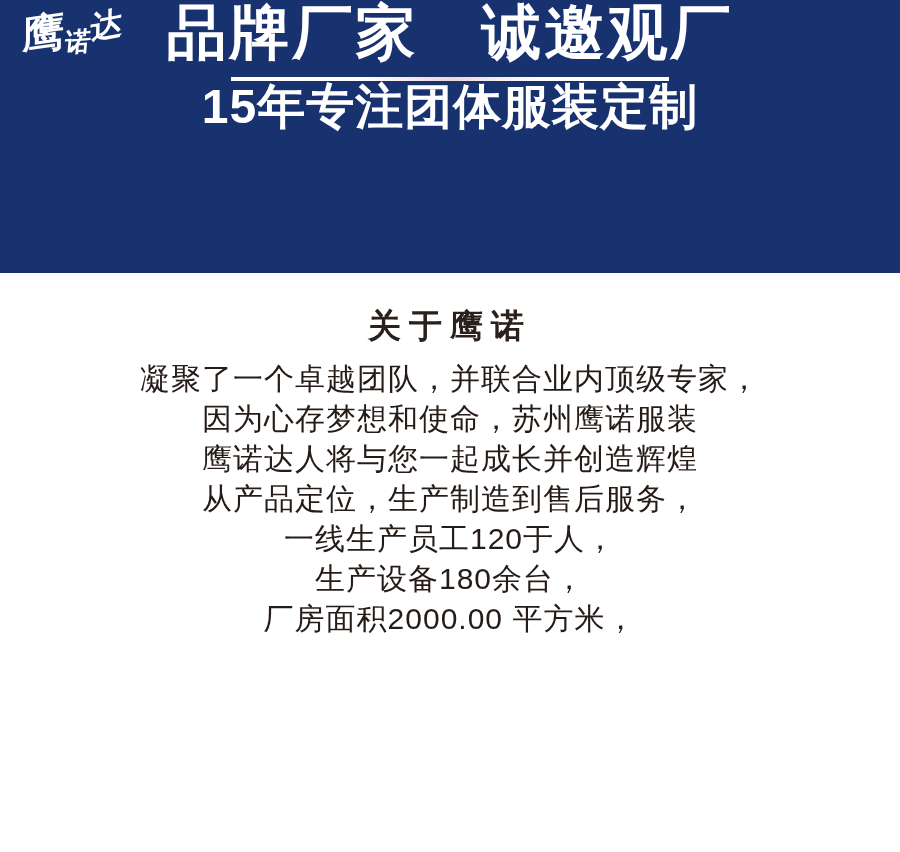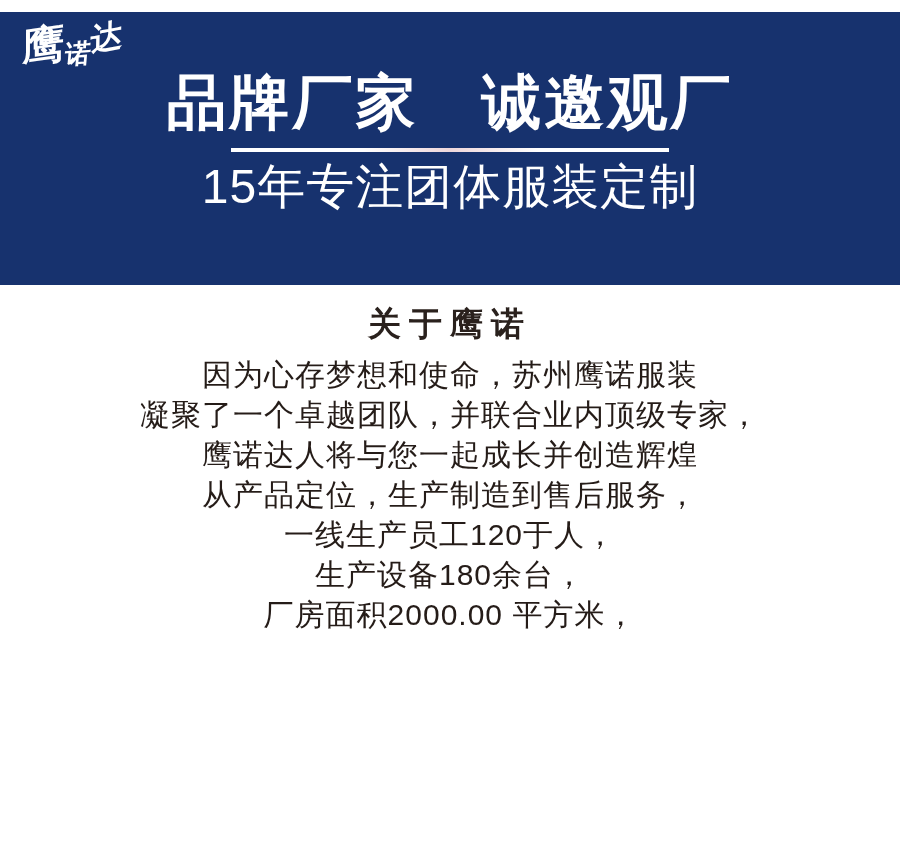--- a/index.html
+++ b/index.html
@@ -45,52 +45,50 @@
     display: inline-block;
     font-size: 26px;
     transform: translateY(6px) skewX(-10deg);
   }
   .brand-logo .ch3 {
     display: inline-block;
     font-size: 32px;
     transform: translateY(-6px) skewX(-12deg) rotate(-6deg);
   }
   .banner-title {
-    margin: 12px;
-    padding-top: 58px;
+    margin: 0;
     color: #ffffff;
     font-size: 60px;
     line-height: 66px;
     font-weight: 900;
     letter-spacing: 3px;
     white-space: pre;
   }
   .title-underline {
     width: 438px;
     height: 4px;
     margin: 11px auto 0 auto;
     background: linear-gradient(90deg, #ffffff 0%, #ffffff 30%, #eed7db 50%, #ffffff 70%, #ffffff 100%);
   }
   .banner-subtitle {
     margin: 0;
-    padding-top: 9px;
     color: #ffffff;
     font-size: 48px;
     line-height: 52px;
-    font-weight: 400;
+    font-weight: 700;
     letter-spacing: 1px;
   }
 
   
   .about {
     width: 900px;
     text-align: center;
   }
   .about-heading {
-    margin: 0;
+    margin: 14px;
     padding-top: 20px;
     color: #2a211d;
     font-size: 33px;
     line-height: 38px;
     font-weight: 900;
     letter-spacing: 8px;
   }
   .about-paragraph {
     margin-top: 12px;
     color: #251c18;
@@ -115,22 +113,22 @@
       <span class="ch3">达</span>
     </span>
     <h1 class="banner-title">品牌厂家　诚邀观厂</h1>
     <div class="title-underline"></div>
     <h2 class="banner-subtitle">15年专注团体服装定制</h2>
   </header>
 
   <main class="about">
     <h3 class="about-heading">关于鹰诺</h3>
     <div class="about-paragraph">
+      <div class="about-line">凝聚了一个卓越团队，并联合业内顶级专家，</div>
       <div class="about-line">因为心存梦想和使命，苏州鹰诺服装</div>
-      <div class="about-line">凝聚了一个卓越团队，并联合业内顶级专家，</div>
       <div class="about-line">鹰诺达人将与您一起成长并创造辉煌</div>
       <div class="about-line">从产品定位，生产制造到售后服务，</div>
       <div class="about-line">一线生产员工120于人，</div>
       <div class="about-line">生产设备180余台，</div>
       <div class="about-line">厂房面积2000.00 平方米，</div>
     </div>
   </main>
 
 </div>
 

